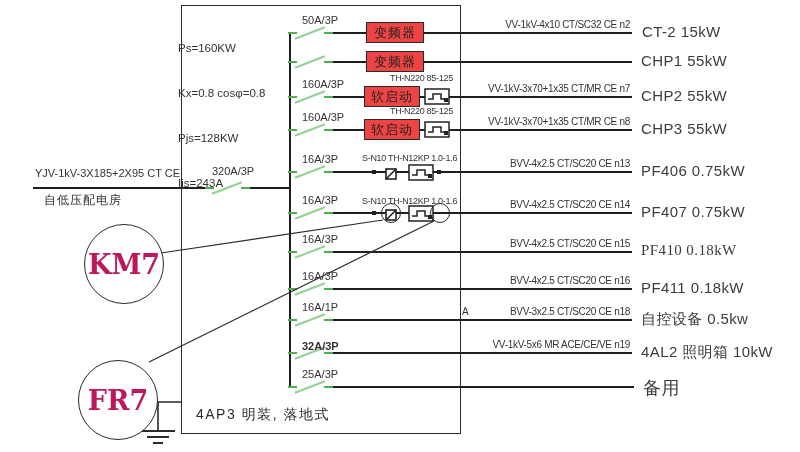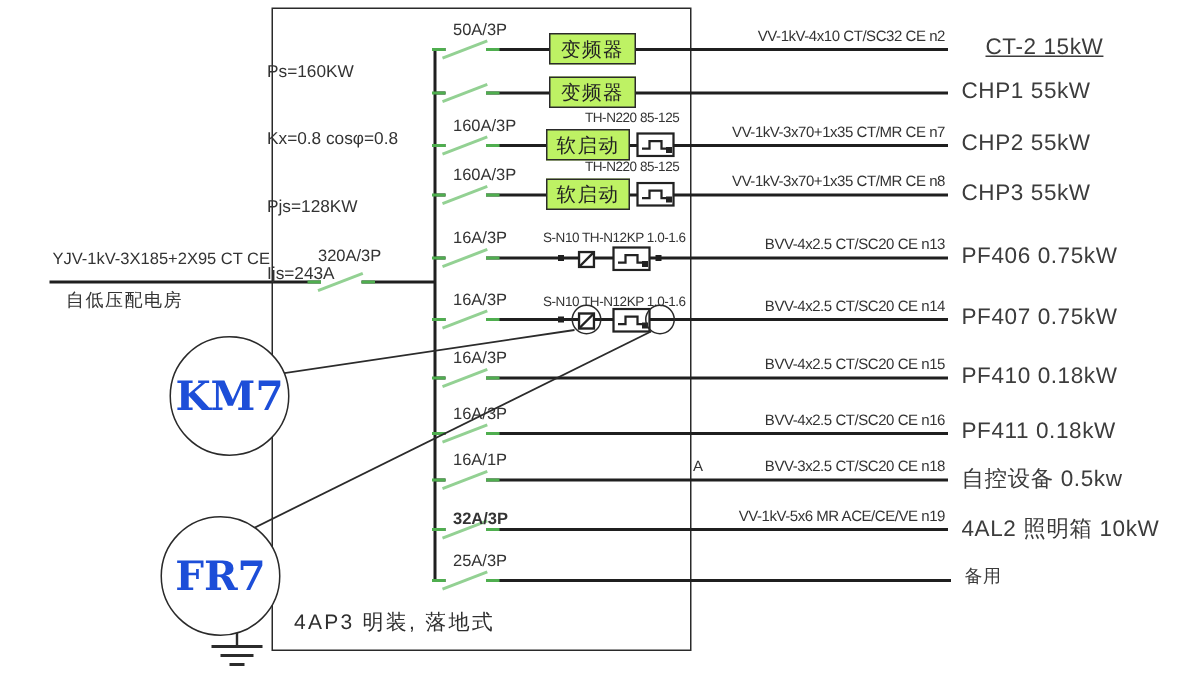--- a/index.html
+++ b/index.html
@@ -9,34 +9,34 @@
   .vwire{position:absolute;width:2px;background:#1f1f1f;z-index:1;}
   .panel{position:absolute;left:181px;top:5px;width:280px;height:429px;
          border:1.5px solid #2a2a2a;box-sizing:border-box;z-index:0;background:#fff;}
   .info{position:absolute;left:178px;top:11px;font-size:11.5px;line-height:15px;
         white-space:pre;z-index:4;color:#333;}
   .lbl{position:absolute;font-size:11px;white-space:nowrap;z-index:4;color:#333;}
   .small-lbl{position:absolute;font-size:9px;white-space:nowrap;z-index:4;color:#333;letter-spacing:-0.3px;}
   .cable{position:absolute;font-size:10px;white-space:nowrap;z-index:4;color:#333;
          text-align:right;width:165px;letter-spacing:-0.3px;}
   .load{position:absolute;font-size:15px;white-space:nowrap;z-index:4;color:#3c3c3c;letter-spacing:0.4px;}
-  .devbox{position:absolute;border:1.5px solid #2a2a2a;background:#bef264;z-index:3;
+  .devbox{position:absolute;border:1.5px solid #2a2a2a;background:#ef4444;z-index:3;
           display:flex;align-items:center;justify-content:center;font-size:13px;
           box-sizing:border-box;letter-spacing:1px;color:#222;}
   .sw{position:absolute;width:27px;height:16px;background:#fff;z-index:2;}
   .sw .slash{position:absolute;left:-3px;top:7px;width:32px;height:2.4px;background:#93d193;transform:rotate(-21deg);}
   .sw .dl{position:absolute;left:-9px;top:7px;width:9px;height:2.4px;background:#4fae4f;}
   .sw .dr{position:absolute;right:-9px;top:7px;width:9px;height:2.4px;background:#4fae4f;}
   .icon{position:absolute;z-index:3;}
   .dot{position:absolute;width:4px;height:4px;background:#1f1f1f;z-index:3;}
   .circ{position:absolute;border:1.6px solid #2a2a2a;border-radius:50%;z-index:6;
         box-sizing:border-box;background:transparent;}
   .callout{position:absolute;width:78px;height:78px;border:1.6px solid #2a2a2a;border-radius:50%;
            background:#fff;z-index:6;display:flex;align-items:center;justify-content:center;
-           font-family:"DejaVu Serif",serif;font-size:27px;font-weight:600;color:#1d4ed8;margin-left:29px;}
+           font-family:"DejaVu Serif",serif;font-size:27px;font-weight:600;color:#be185d;}
   #overlay{position:absolute;left:0;top:0;z-index:5;pointer-events:none;}
   .panel-name{position:absolute;left:196px;top:406px;font-size:14px;letter-spacing:1.5px;
               z-index:4;color:#2e2e2e;}
 </style>
 </head>
 <body>
 
 <div id="canvas">
 
   <div class="panel"></div>
@@ -62,21 +62,21 @@
 
   <div class="wire" style="left:290px;top:32px;width:342px;"></div>
   <div class="lbl" style="left:302px;top:14px;">50A/3P</div>
   <div class="sw" style="left:297px;top:25px;">
       <span class="slash"></span>
       <span class="dl"></span>
       <span class="dr"></span>
     </div>
   <div class="devbox" style="left:366px;top:22px;width:58px;height:21px;">变频器</div>
   <div class="cable" style="left:465px;top:19px;">VV-1kV-4x10 CT/SC32 CE  n2</div>
-  <div class="load" style="left:657px;top:23px;text-decoration:underline;">CT-2 15kW</div>
+  <div class="load" style="left:642px;top:23px;">CT-2 15kW</div>
 
   <div class="wire" style="left:290px;top:61px;width:342px;"></div>
   <div class="sw" style="left:297px;top:54px;">
       <span class="slash"></span>
       <span class="dl"></span>
       <span class="dr"></span>
     </div>
   <div class="devbox" style="left:366px;top:51px;width:58px;height:21px;">变频器</div>
   <div class="load" style="left:641px;top:52px;">CHP1 55kW</div>
 
@@ -172,21 +172,21 @@
   <div class="load" style="left:641px;top:203px;">PF407 0.75kW</div>
 
   <div class="wire" style="left:290px;top:251px;width:342px;"></div>
   <div class="lbl" style="left:302px;top:233px;">16A/3P</div>
   <div class="sw" style="left:297px;top:244px;">
       <span class="slash"></span>
       <span class="dl"></span>
       <span class="dr"></span>
     </div>
   <div class="cable" style="left:465px;top:238px;">BVV-4x2.5 CT/SC20 CE  n15</div>
-  <div class="load" style="left:641px;top:242px;">PF410 0.18kW</div>
+  <div class="load" style="left:641px;top:242px;font-family:Liberation Serif, serif;">PF410 0.18kW</div>
 
   <div class="wire" style="left:290px;top:288px;width:342px;"></div>
   <div class="lbl" style="left:302px;top:270px;">16A/3P</div>
   <div class="sw" style="left:297px;top:281px;">
       <span class="slash"></span>
       <span class="dl"></span>
       <span class="dr"></span>
     </div>
   <div class="cable" style="left:465px;top:275px;">BVV-4x2.5 CT/SC20 CE  n16</div>
   <div class="load" style="left:641px;top:279px;">PF411 0.18kW</div>
@@ -212,26 +212,26 @@
   <div class="cable" style="left:465px;top:339px;">VV-1kV-5x6 MR ACE/CE/VE  n19</div>
   <div class="load" style="left:641px;top:343px;">4AL2 照明箱 10kW</div>
 
   <div class="wire" style="left:290px;top:386px;width:344px;"></div>
   <div class="lbl" style="left:302px;top:368px;">25A/3P</div>
   <div class="sw" style="left:297px;top:379px;">
       <span class="slash"></span>
       <span class="dl"></span>
       <span class="dr"></span>
     </div>
-  <div class="load" style="left:643px;top:376px;font-size:12px;">备用</div>
+  <div class="load" style="left:643px;top:376px;font-size:18px;">备用</div>
 
   <div class="callout" style="left:84px;top:224px;">
     <span>KM7</span>
   </div>
-  <div class="callout" style="left:78px;top:344px;">
+  <div class="callout" style="left:78px;top:360px;">
     <span>FR7</span>
   </div>
 
   <svg id="overlay" width="800" height="452">
     <line x1="161" y1="253" x2="383" y2="220" stroke="#2b2b2b" stroke-width="1.2"></line>
     <line x1="149" y1="362" x2="434" y2="221" stroke="#2b2b2b" stroke-width="1.2"></line>
     <g>
       <polyline points="181,402 158,402 158,431" fill="none" stroke="#2b2b2b" stroke-width="1.6"></polyline>
       <line x1="141" y1="431" x2="175" y2="431" stroke="#2b2b2b" stroke-width="2"></line>
       <line x1="147" y1="437" x2="169" y2="437" stroke="#2b2b2b" stroke-width="2"></line>

